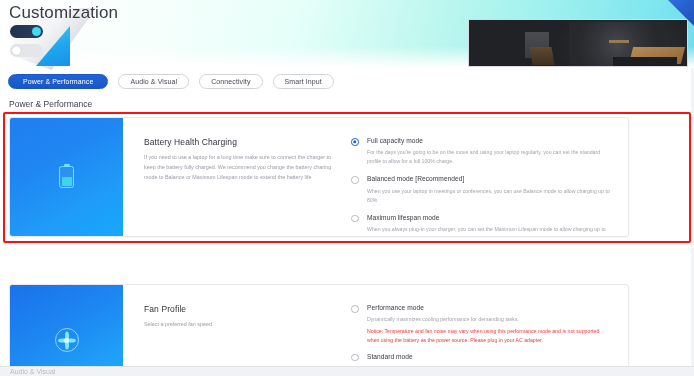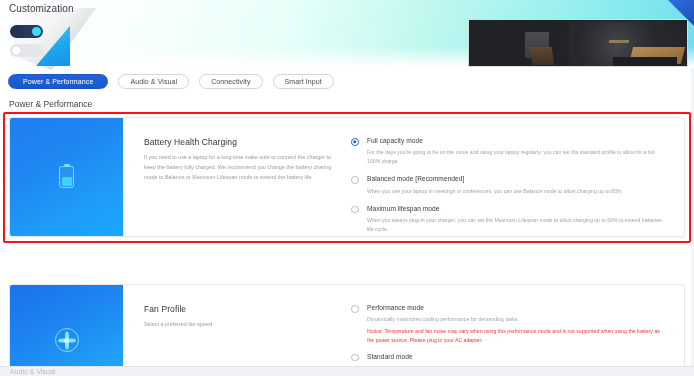--- a/index.html
+++ b/index.html
@@ -39,21 +39,21 @@
   .hero-fade {
     position: absolute;
     left: 0; top: 46px;
     width: 694px; height: 30px;
     background: linear-gradient(180deg, rgba(255,255,255,0) 0%, #ffffff 70%);
   }
 
   .app-title {
     position: absolute;
     left: 9px; top: 3px;
-    font-size: 10px;
+    font-size: 17px;
     color: #3b3b46;
     letter-spacing: .1px;
     z-index: 6;
   }
 
   
   .paper-fold {
     position: absolute;
     left: 14px; top: 8px;
     width: 82px; height: 62px;
@@ -201,21 +201,21 @@
     position: absolute;
     left: 9px; top: 99px;
     font-size: 8.5px;
     color: #3f3f4a;
   }
 
   
   .card {
     position: absolute;
     left: 9px;
-    width: 676px;
+    width: 620px;
     background: #ffffff;
     border: 1px solid #e7e8ec;
     border-radius: 3px;
     box-shadow: 0 1px 2px rgba(0,0,0,.05);
     display: flex;
     overflow: hidden;
   }
   #card-battery { top: 117px; height: 120px; }
   #card-fan     { top: 252px; height: 112px; margin-top: 32px; }
 

